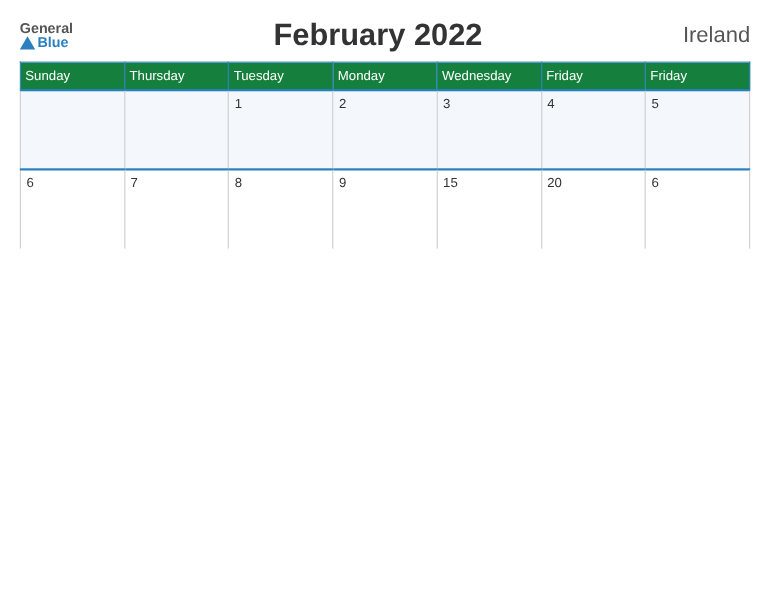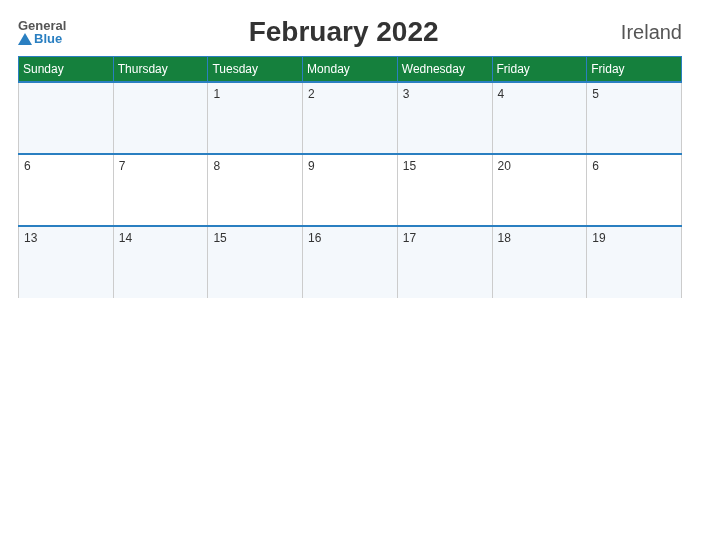--- a/index.html
+++ b/index.html
@@ -153,24 +153,15 @@
         </tr>
         <tr>
           <td><span class="day-num">6</span></td>
           <td><span class="day-num">7</span></td>
           <td><span class="day-num">8</span></td>
           <td><span class="day-num">9</span></td>
           <td><span class="day-num">15</span></td>
           <td><span class="day-num">20</span></td>
           <td><span class="day-num">6</span></td>
         </tr>
-        <tr>
-          <td><span class="day-num">13</span></td>
-          <td><span class="day-num">14</span></td>
-          <td><span class="day-num">15</span></td>
-          <td><span class="day-num">16</span></td>
-          <td><span class="day-num">17</span></td>
-          <td><span class="day-num">18</span></td>
-          <td><span class="day-num">19</span></td>
-        </tr>
       </tbody>
   </table>
 </div>
 
 </body></html>

